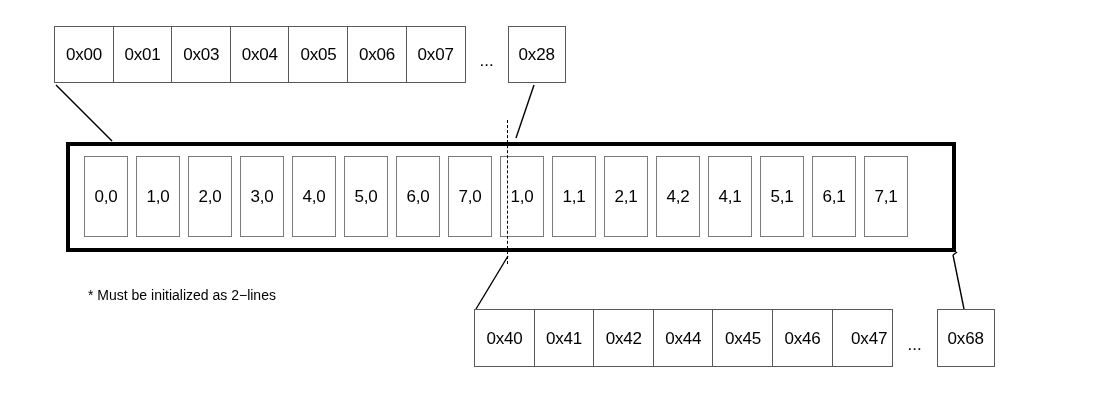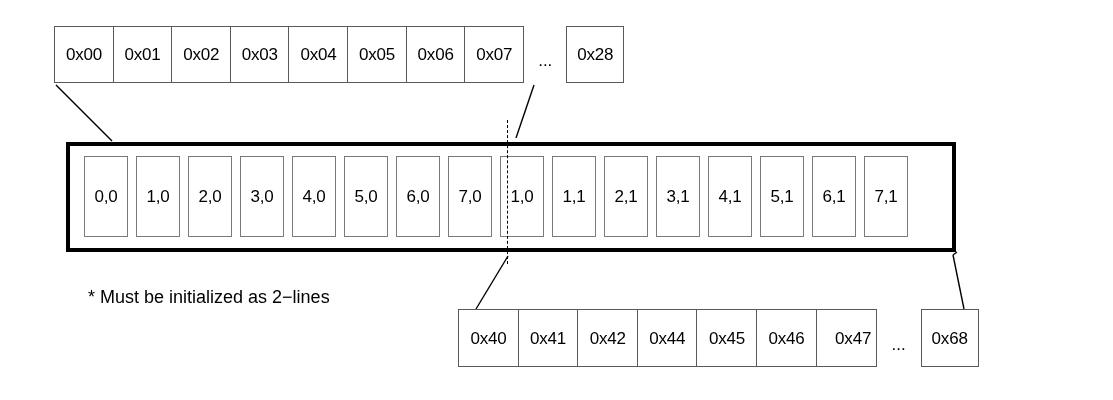--- a/index.html
+++ b/index.html
@@ -106,35 +106,34 @@
   .leader line {
     stroke: #000000;
     stroke-width: 1.4;
   }
 
   
   #footnote {
     position: absolute;
     left: 88px;
     top: 288px;
-    font-size: 18px;
+    font-size: 14px;
     line-height: 1;
     white-space: nowrap;
     color: #000000;
   }
 </style>
 </head>
 <body>
 
 <div id="canvas">
 
   <div class="addr-row" id="top-row" style="left:54px; top:26px;">
     <div class="addr-cell" style="width:60px;height:57px;">0x00</div>
     <div class="addr-cell" style="width:60px;height:57px;">0x01</div>
-    <div class="addr-cell" style="width:60px;height:57px;">0x02</div>
     <div class="addr-cell" style="width:60px;height:57px;">0x03</div>
     <div class="addr-cell" style="width:60px;height:57px;">0x04</div>
     <div class="addr-cell" style="width:60px;height:57px;">0x05</div>
     <div class="addr-cell" style="width:60px;height:57px;">0x06</div>
     <div class="addr-cell" style="width:60px;height:57px;">0x07</div>
     <div class="ellipsis" style="width:42px;height:57px;">...</div>
     <div class="addr-cell detached" style="width:58px;height:57px;">0x28</div>
   </div>
 
   <svg class="leader" style="left:0px; top:0px;" width="1113" height="400">
@@ -151,42 +150,42 @@
       <div class="buf-cell">1,0</div>
       <div class="buf-cell">2,0</div>
       <div class="buf-cell">3,0</div>
       <div class="buf-cell">4,0</div>
       <div class="buf-cell">5,0</div>
       <div class="buf-cell">6,0</div>
       <div class="buf-cell">7,0</div>
       <div class="buf-cell">1,0</div>
       <div class="buf-cell">1,1</div>
       <div class="buf-cell">2,1</div>
-      <div class="buf-cell">3,1</div>
+      <div class="buf-cell">4,2</div>
       <div class="buf-cell">4,1</div>
       <div class="buf-cell">5,1</div>
       <div class="buf-cell">6,1</div>
       <div class="buf-cell">7,1</div>
     </div>
   </div>
 
   <div id="line-split"></div>
 
   <svg class="leader" style="left:0px; top:0px;" width="1113" height="400">
     <line x1="508" y1="256" x2="476" y2="309"></line>
   </svg>
 
   <svg class="leader" style="left:0px; top:0px;" width="1113" height="400">
     <line x1="953" y1="255" x2="957" y2="252"></line>
     <line x1="953" y1="255" x2="964" y2="309"></line>
   </svg>
 
   <div id="footnote">* Must be initialized as 2−lines</div>
 
-  <div class="addr-row" id="bottom-row" style="left:458px; top:309px;">
+  <div class="addr-row" id="bottom-row" style="left:474px; top:309px;">
     <div class="addr-cell" style="width:61px;height:58px;">0x40</div>
     <div class="addr-cell" style="width:61px;height:58px;">0x41</div>
     <div class="addr-cell" style="width:61px;height:58px;">0x42</div>
     <div class="addr-cell" style="width:61px;height:58px;">0x44</div>
     <div class="addr-cell" style="width:61px;height:58px;">0x45</div>
     <div class="addr-cell" style="width:61px;height:58px;">0x46</div>
     <div class="addr-cell" style="width:61px;height:58px;padding-left:14px;">0x47</div>
     <div class="ellipsis" style="width:44px;height:58px;">...</div>
     <div class="addr-cell detached" style="width:58px;height:58px;">0x68</div>
   </div>

